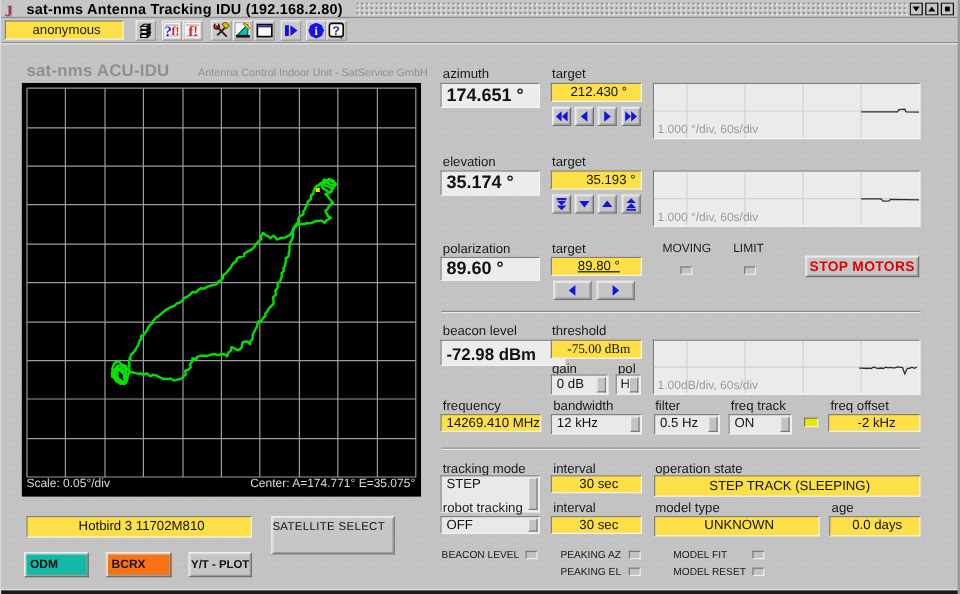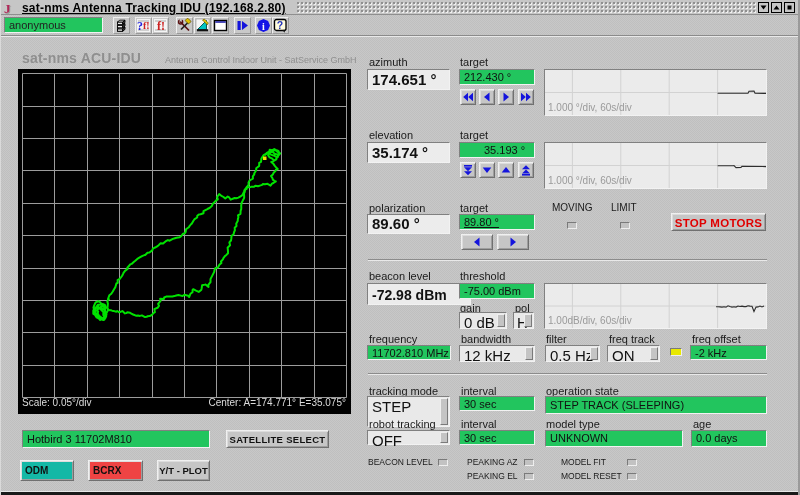--- a/index.html
+++ b/index.html
@@ -7,33 +7,33 @@
   font-family:"Liberation Sans", sans-serif;
   background:
     repeating-conic-gradient(#c8c8c8 0% 25%, #bfbfbf 0% 50%);
   background-size:2px 2px;
   position:relative;
   color:#111;
 }
 .abs { position:absolute; }
 .lbl { position:absolute; font-size:11px; color:#1a1a1a; white-space:nowrap; }
 .sunken { border:1px solid; border-color:#808080 #f2f2f2 #f2f2f2 #808080; background:#ececec; }
-.field { position:absolute; border:1px solid; border-color:#808080 #f2f2f2 #f2f2f2 #808080; background:#22c55e; font-size:11px; padding:1px 0 0 4px; white-space:nowrap; overflow:hidden; }
+.field { position:absolute; border:1px solid; border-color:#808080 #f2f2f2 #f2f2f2 #808080; background:#fde047; font-size:11px; padding:1px 0 0 4px; white-space:nowrap; overflow:hidden;text-align:center; }
 .vbox { position:absolute; border:1px solid; border-color:#808080 #f2f2f2 #f2f2f2 #808080; background:#ececec; font-weight:bold; font-size:15px; padding-left:4px; white-space:nowrap; }
 .btn { position:absolute; white-space:nowrap; border:1px solid; border-color:#f0f0f0 #707070 #707070 #f0f0f0; background:#c6c6c6; box-shadow:inset 1px 1px 0 #dcdcdc, inset -1px -1px 0 #9e9e9e; }
-.combo { position:absolute; border:1px solid; border-color:#808080 #f2f2f2 #f2f2f2 #808080; background:#e9e9e9; font-size:15px; padding:1px 0 0 4px; white-space:nowrap; }
+.combo { position:absolute; border:1px solid; border-color:#808080 #f2f2f2 #f2f2f2 #808080; background:#e9e9e9; font-size:11px; padding:1px 0 0 4px; white-space:nowrap; }
 .cbtn { position:absolute; right:1px; top:1px; bottom:1px; width:8px; background:#c4c4c4; border:1px solid; border-color:#efefef #7a7a7a #7a7a7a #efefef; }
 .led { position:absolute; width:10px; height:7px; background:#c2c2c2; border:1px solid; border-color:#7a7a7a #eeeeee #eeeeee #7a7a7a; }
 .sep { position:absolute; height:2px; border-top:1px solid #8b8b8b; border-bottom:1px solid #e9e9e9; }
 </style></head>
 <body>
 
 <div class="abs" style="left:0;top:0;width:800px;height:15px;background:#c6c6c6;border-bottom:1px solid #8e8e8e;">
   <div class="abs" style="left:4px;top:1px;width:12px;height:12px;font:bold 13px 'Liberation Serif',serif;color:#b02858;text-shadow:1px 1px 0 #9a9a9a;">J</div>
-  <div class="abs" style="left:22px;top:1px;font-size:12px;font-weight:bold;color:#000;letter-spacing:0.2px;text-decoration:underline;">sat-nms Antenna Tracking IDU (192.168.2.80)</div>
+  <div class="abs" style="left:22px;top:1px;font-size:12px;font-weight:bold;color:#000;letter-spacing:0.2px;">sat-nms Antenna Tracking IDU (192.168.2.80)</div>
   <div class="abs" style="left:297px;top:2px;width:460px;height:11px;background-image:radial-gradient(circle at 1px 1px,#8f8f8f 0.9px,transparent 1.1px),radial-gradient(circle at 2px 2px,#efefef 0.9px,transparent 1.1px);background-size:4px 4px;"></div>
 
   <svg class="abs" style="left:758px;top:2px;" width="40" height="11" viewBox="0 0 40 11">
     <g>
       <rect x="0.5" y="0.5" width="10" height="10" fill="#c6c6c6" stroke="#000"></rect>
       <path d="M2.5 3.5h6l-3 4z" fill="#000"></path>
       <rect x="13.5" y="0.5" width="10" height="10" fill="#c6c6c6" stroke="#000"></rect>
       <path d="M2.5 7.5h6l-3 -4z" fill="#000" transform="translate(13,0)"></path>
       <rect x="26.5" y="0.5" width="10" height="10" fill="#c6c6c6" stroke="#000"></rect>
       <rect x="29.5" y="3.5" width="4" height="4" fill="#000"></rect>
@@ -160,23 +160,23 @@
       <path d="M228.8 118.1L230.7 115.7L230.5 113.7L231.3 111.9L232.4 111.0L234.9 109.6L234.8 107.3L236.3 105.4L236.2 104.6L238.2 101.3L238.2 99.3L240.8 97.3L241.2 96.8L241.2 93.8L243.0 92.8L243.4 89.6L245.5 86.2L248.0 85.0"></path>
       <path d="M247.3 85.7L248.8 84.0L251.2 82.7L251.7 80.8L254.4 81.2L256.3 80.1L257.8 80.8L260.4 81.9L261.1 83.7L262.2 84.3L260.1 86.8L259.1 88.5L256.3 86.6L255.0 86.4L252.5 85.4L250.9 83.7L253.0 82.4L254.7 81.7L255.8 81.0L257.9 81.5L259.1 82.6L260.9 83.7L259.9 86.3L259.9 88.0L258.8 88.4L257.8 90.6L255.6 91.5L254.3 89.7L251.6 88.3L250.9 87.4L250.0 86.0L251.6 83.9L252.6 83.1L255.0 83.0L256.6 84.8L259.0 85.4L259.8 85.9L259.7 87.8L258.9 88.6L258.3 90.5L255.7 92.0L254.0 93.0"></path>
       <path d="M253.3 92.9L255.1 94.4L256.6 96.6L258.1 98.4L259.7 100.0L257.9 100.7L257.5 102.0L255.8 103.5L254.9 105.4L253.0 107.0L254.5 109.3L254.8 110.6L256.3 111.8L257.8 112.5L255.4 114.0L254.0 114.7L252.5 116.7L251.8 116.1L249.5 114.8L247.0 115.2L244.9 115.1L244.0 115.9L242.6 116.4L240.0 117.2L238.9 117.0L237.1 116.8L236.3 117.7L233.5 117.7L232.8 117.9L230.3 118.3L229.0 118.0"></path>
     </g>
   <rect x="245" y="87.5" width="3.5" height="3.5" fill="#f0e000"></rect>
   <text x="4" y="337" font-size="10" fill="#dcdcdc" font-family="Liberation Sans">Scale: 0.05°/div</text>
   <text x="328" y="337" font-size="10" fill="#dcdcdc" text-anchor="end" font-family="Liberation Sans">Center: A=174.771° E=35.075°</text>
 </svg>
 
 <div class="field" style="left:22px;top:430px;width:188px;height:18px;padding-top:2px;">Hotbird 3 11702M810</div>
-<div class="btn" style="left:226px;top:430px;width:103px;height:18px;font-size:9.5px;letter-spacing:0.3px;text-align:center;padding-top:3px;font-weight:bold;">SATELLITE SELECT</div>
+<div class="btn" style="left:226px;top:430px;width:103px;height:32px;font-size:9.5px;letter-spacing:0.3px;text-align:left;padding-top:3px;">SATELLITE SELECT</div>
 <div class="btn" style="left:20px;top:460px;width:54px;height:21px;background:#14b8a6;font-size:10px;font-weight:bold;padding:4px 0 0 4px;">ODM</div>
-<div class="btn" style="left:88px;top:460px;width:55px;height:21px;background:#ef4444;font-size:10px;font-weight:bold;padding:4px 0 0 4px;">BCRX</div>
+<div class="btn" style="left:88px;top:460px;width:55px;height:21px;background:#f97316;font-size:10px;font-weight:bold;padding:4px 0 0 4px;">BCRX</div>
 <div class="btn" style="left:157px;top:460px;width:53px;height:21px;font-size:9.5px;font-weight:bold;text-align:center;padding-top:4px;">Y/T - PLOT</div>
 
 <div class="lbl" style="left:369px;top:56px;">azimuth</div>
 <div class="vbox" style="left:367px;top:69px;width:83px;height:21px;padding-top:1px;">174.651 °</div>
 <div class="lbl" style="left:460px;top:56px;">target</div>
 <div class="field" style="left:459px;top:69px;width:76px;height:16px;">212.430 °</div>
 <div class="btn" style="left:460px;top:89px;width:16px;height:16px;">
     <svg width="14" height="14" viewBox="0 0 14 14" style="display:block">
       <path d="M7 2.7L2.2 7l4.8 4.3zM12 2.7L7.2 7l4.8 4.3z" fill="#1414dc"></path>
     </svg>
@@ -264,39 +264,39 @@
 <div class="led" style="left:567px;top:222px;"></div>
 <div class="lbl" style="left:611px;top:202px;font-size:10px;">LIMIT</div>
 <div class="led" style="left:620px;top:222px;"></div>
 <div class="btn" style="left:671px;top:213px;width:95px;height:18px;font-size:11.5px;font-weight:bold;color:#e00000;text-align:center;padding-top:3px;letter-spacing:0.3px;">STOP MOTORS</div>
 
 <div class="sep" style="left:368px;top:259px;width:399px;"></div>
 
 <div class="lbl" style="left:369px;top:270px;">beacon level</div>
 <div class="vbox" style="left:367px;top:283px;width:104px;height:22px;padding-top:3px;font-size:14px;">-72.98 dBm</div>
 <div class="lbl" style="left:460px;top:270px;">threshold</div>
-<div class="field" style="left:459px;top:283px;width:76px;height:16px;">-75.00 dBm</div>
+<div class="field" style="left:459px;top:283px;width:76px;height:16px;font-family:Liberation Serif, serif;">-75.00 dBm</div>
 <div class="lbl" style="left:460px;top:302px;">gain</div>
 <div class="combo" style="left:459px;top:312px;width:48px;height:17px;">0 dB<span class="cbtn"></span></div>
 <div class="lbl" style="left:515px;top:302px;">pol</div>
 <div class="combo" style="left:513px;top:312px;width:21px;height:17px;padding-left:3px;">H<span class="cbtn"></span></div>
 <div class="abs sunken" style="left:544px;top:283px;width:223px;height:46px;background:#ebebeb;">
     <svg width="221" height="44" viewBox="0 0 221 44" style="display:block">
       <line x1="172.6" y1="0" x2="172.6" y2="44" stroke="#d2d2d2"></line>
       <line x1="124.2" y1="0" x2="124.2" y2="44" stroke="#d2d2d2"></line>
       <line x1="75.8" y1="0" x2="75.8" y2="44" stroke="#d2d2d2"></line>
       <line x1="27.4" y1="0" x2="27.4" y2="44" stroke="#d2d2d2"></line>
       <line x1="0" y1="22.0" x2="221" y2="22.0" stroke="#d2d2d2"></line>
       <path d="M171.0 22.7L173.0 22.8L175.0 22.9L177.0 23.1L179.0 22.8L181.0 23.1L183.0 21.8L185.0 22.5L187.0 23.1L189.0 22.7L191.0 23.1L193.0 22.0L195.0 22.5L197.0 22.1L199.0 22.6L201.0 22.6L203.0 21.8L205.0 22.1L207.0 22.2L209.0 27.5L211.0 23.1L213.0 22.9L215.0 22.0L217.0 22.9L219.0 22.0" fill="none" stroke="#2e2e2e" stroke-width="1.1"></path>
       <text x="3" y="40" font-size="10" fill="#9a9a9a" font-family="Liberation Sans">1.00dB/div, 60s/div</text>
     </svg>
   </div>
 
 <div class="lbl" style="left:369px;top:333px;">frequency</div>
-<div class="field" style="left:367px;top:345px;width:84px;height:15px;">11702.810 MHz</div>
+<div class="field" style="left:367px;top:345px;width:84px;height:15px;">14269.410 MHz</div>
 <div class="lbl" style="left:461px;top:333px;">bandwidth</div>
 <div class="combo" style="left:459px;top:345px;width:76px;height:17px;">12 kHz<span class="cbtn"></span></div>
 <div class="lbl" style="left:546px;top:333px;">filter</div>
 <div class="combo" style="left:545px;top:345px;width:55px;height:17px;">0.5 Hz<span class="cbtn"></span></div>
 <div class="lbl" style="left:609px;top:333px;">freq track</div>
 <div class="combo" style="left:607px;top:345px;width:53px;height:17px;">ON<span class="cbtn"></span></div>
 <div class="led" style="left:670px;top:348px;width:12px;height:8px;background:#e8e800;"></div>
 <div class="lbl" style="left:692px;top:333px;">freq offset</div>
 <div class="field" style="left:690px;top:345px;width:77px;height:15px;">-2 kHz</div>
 

